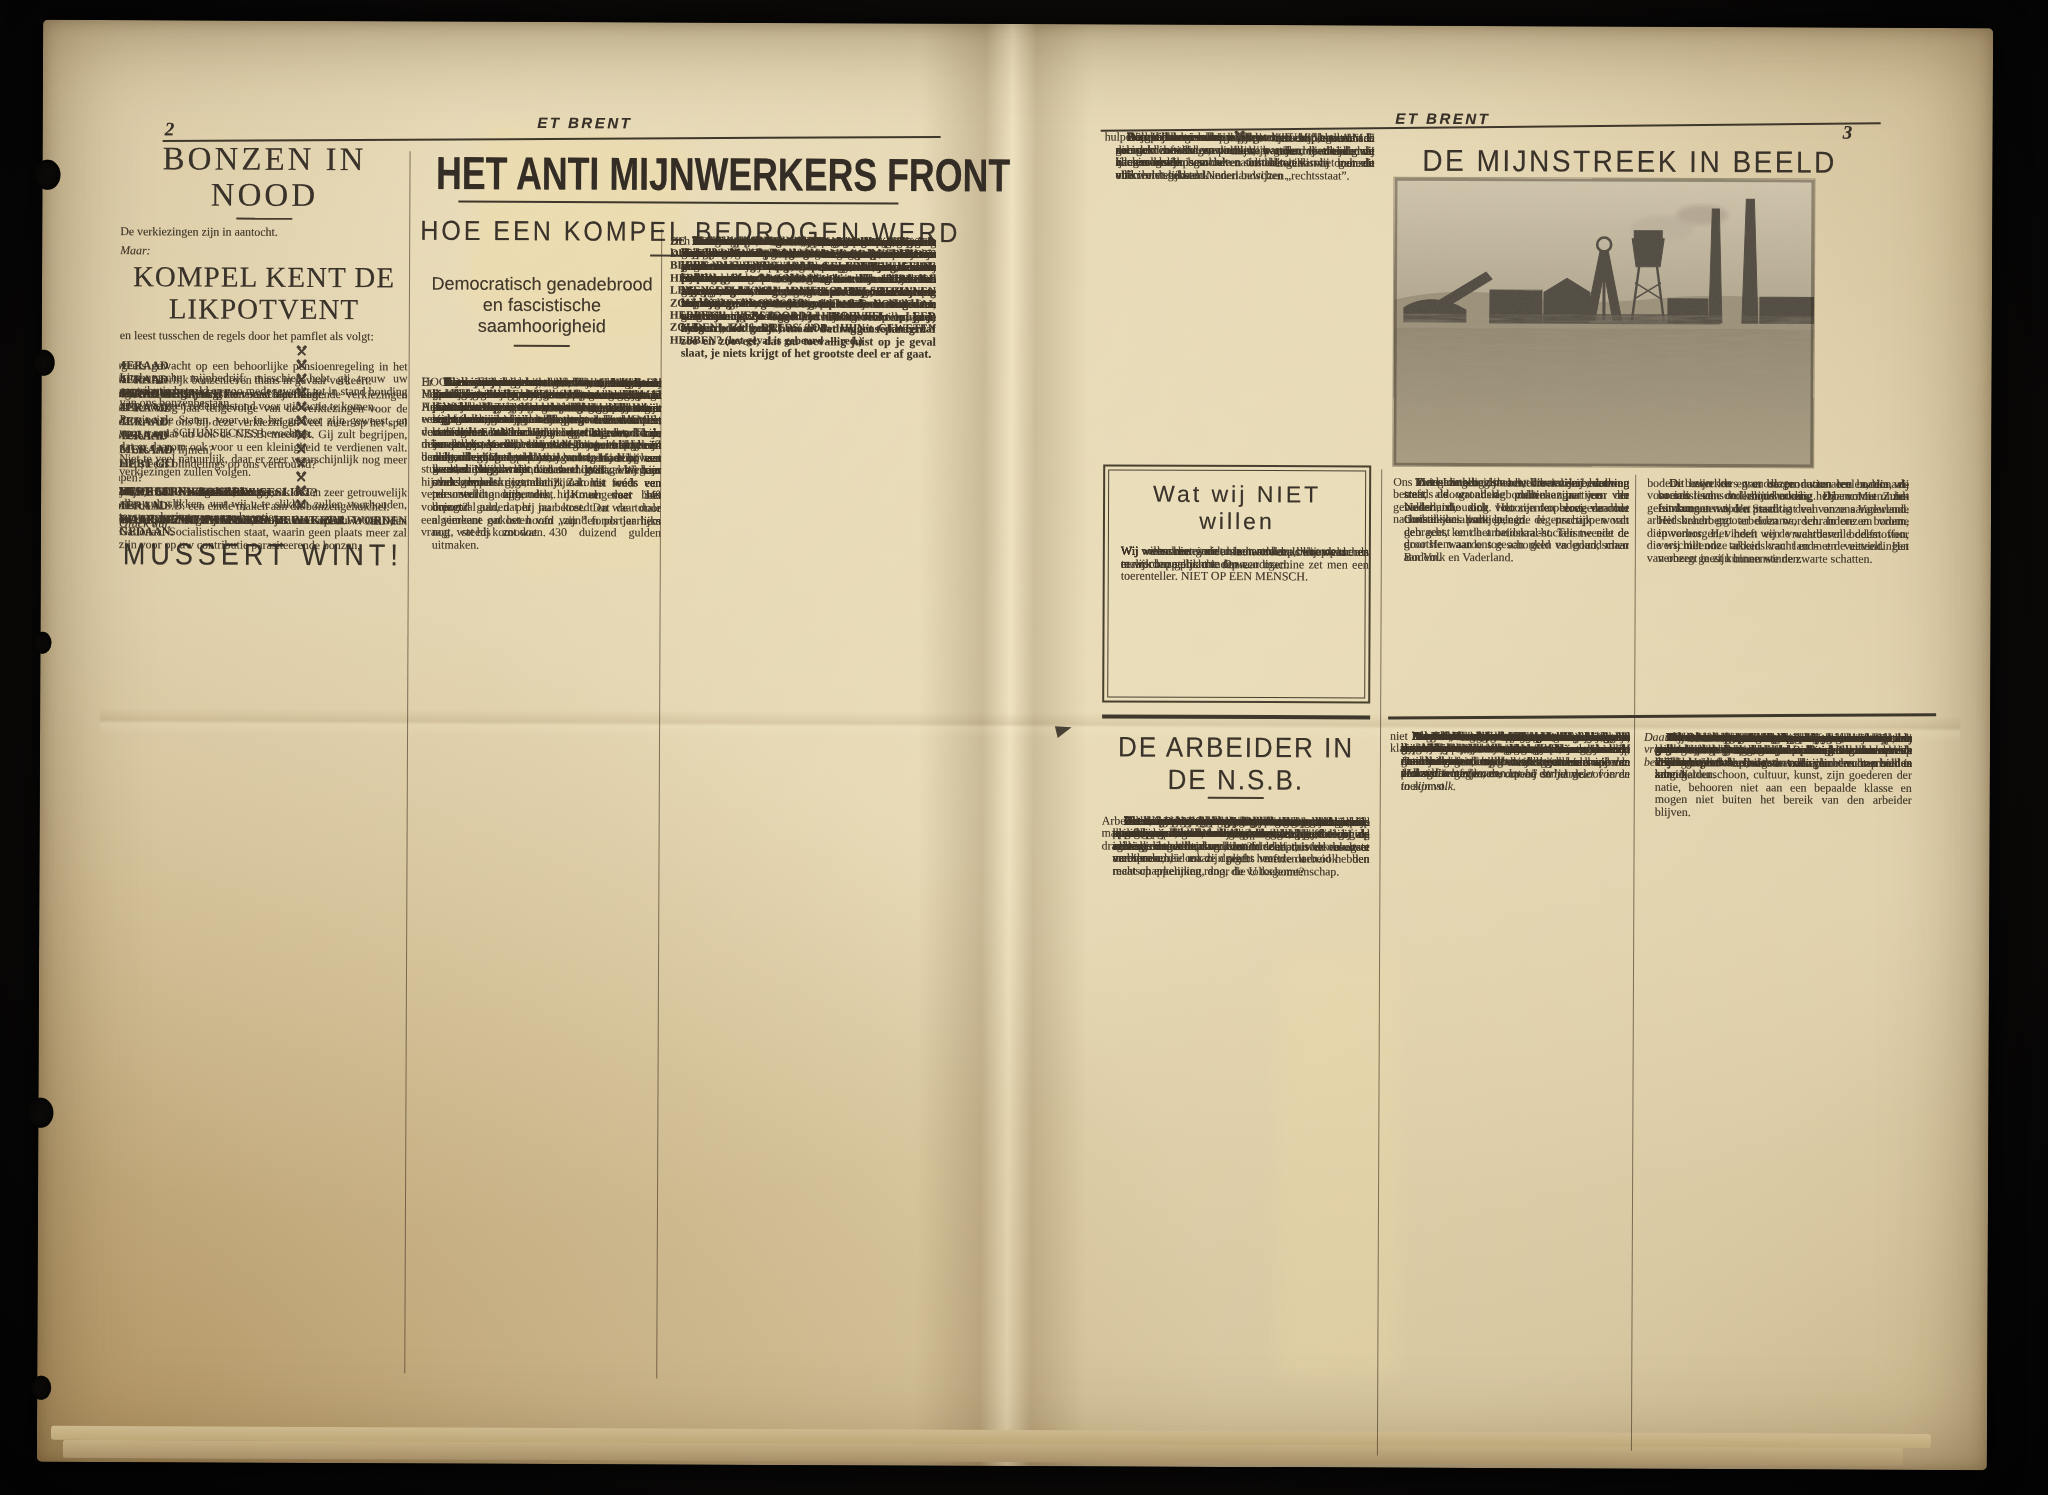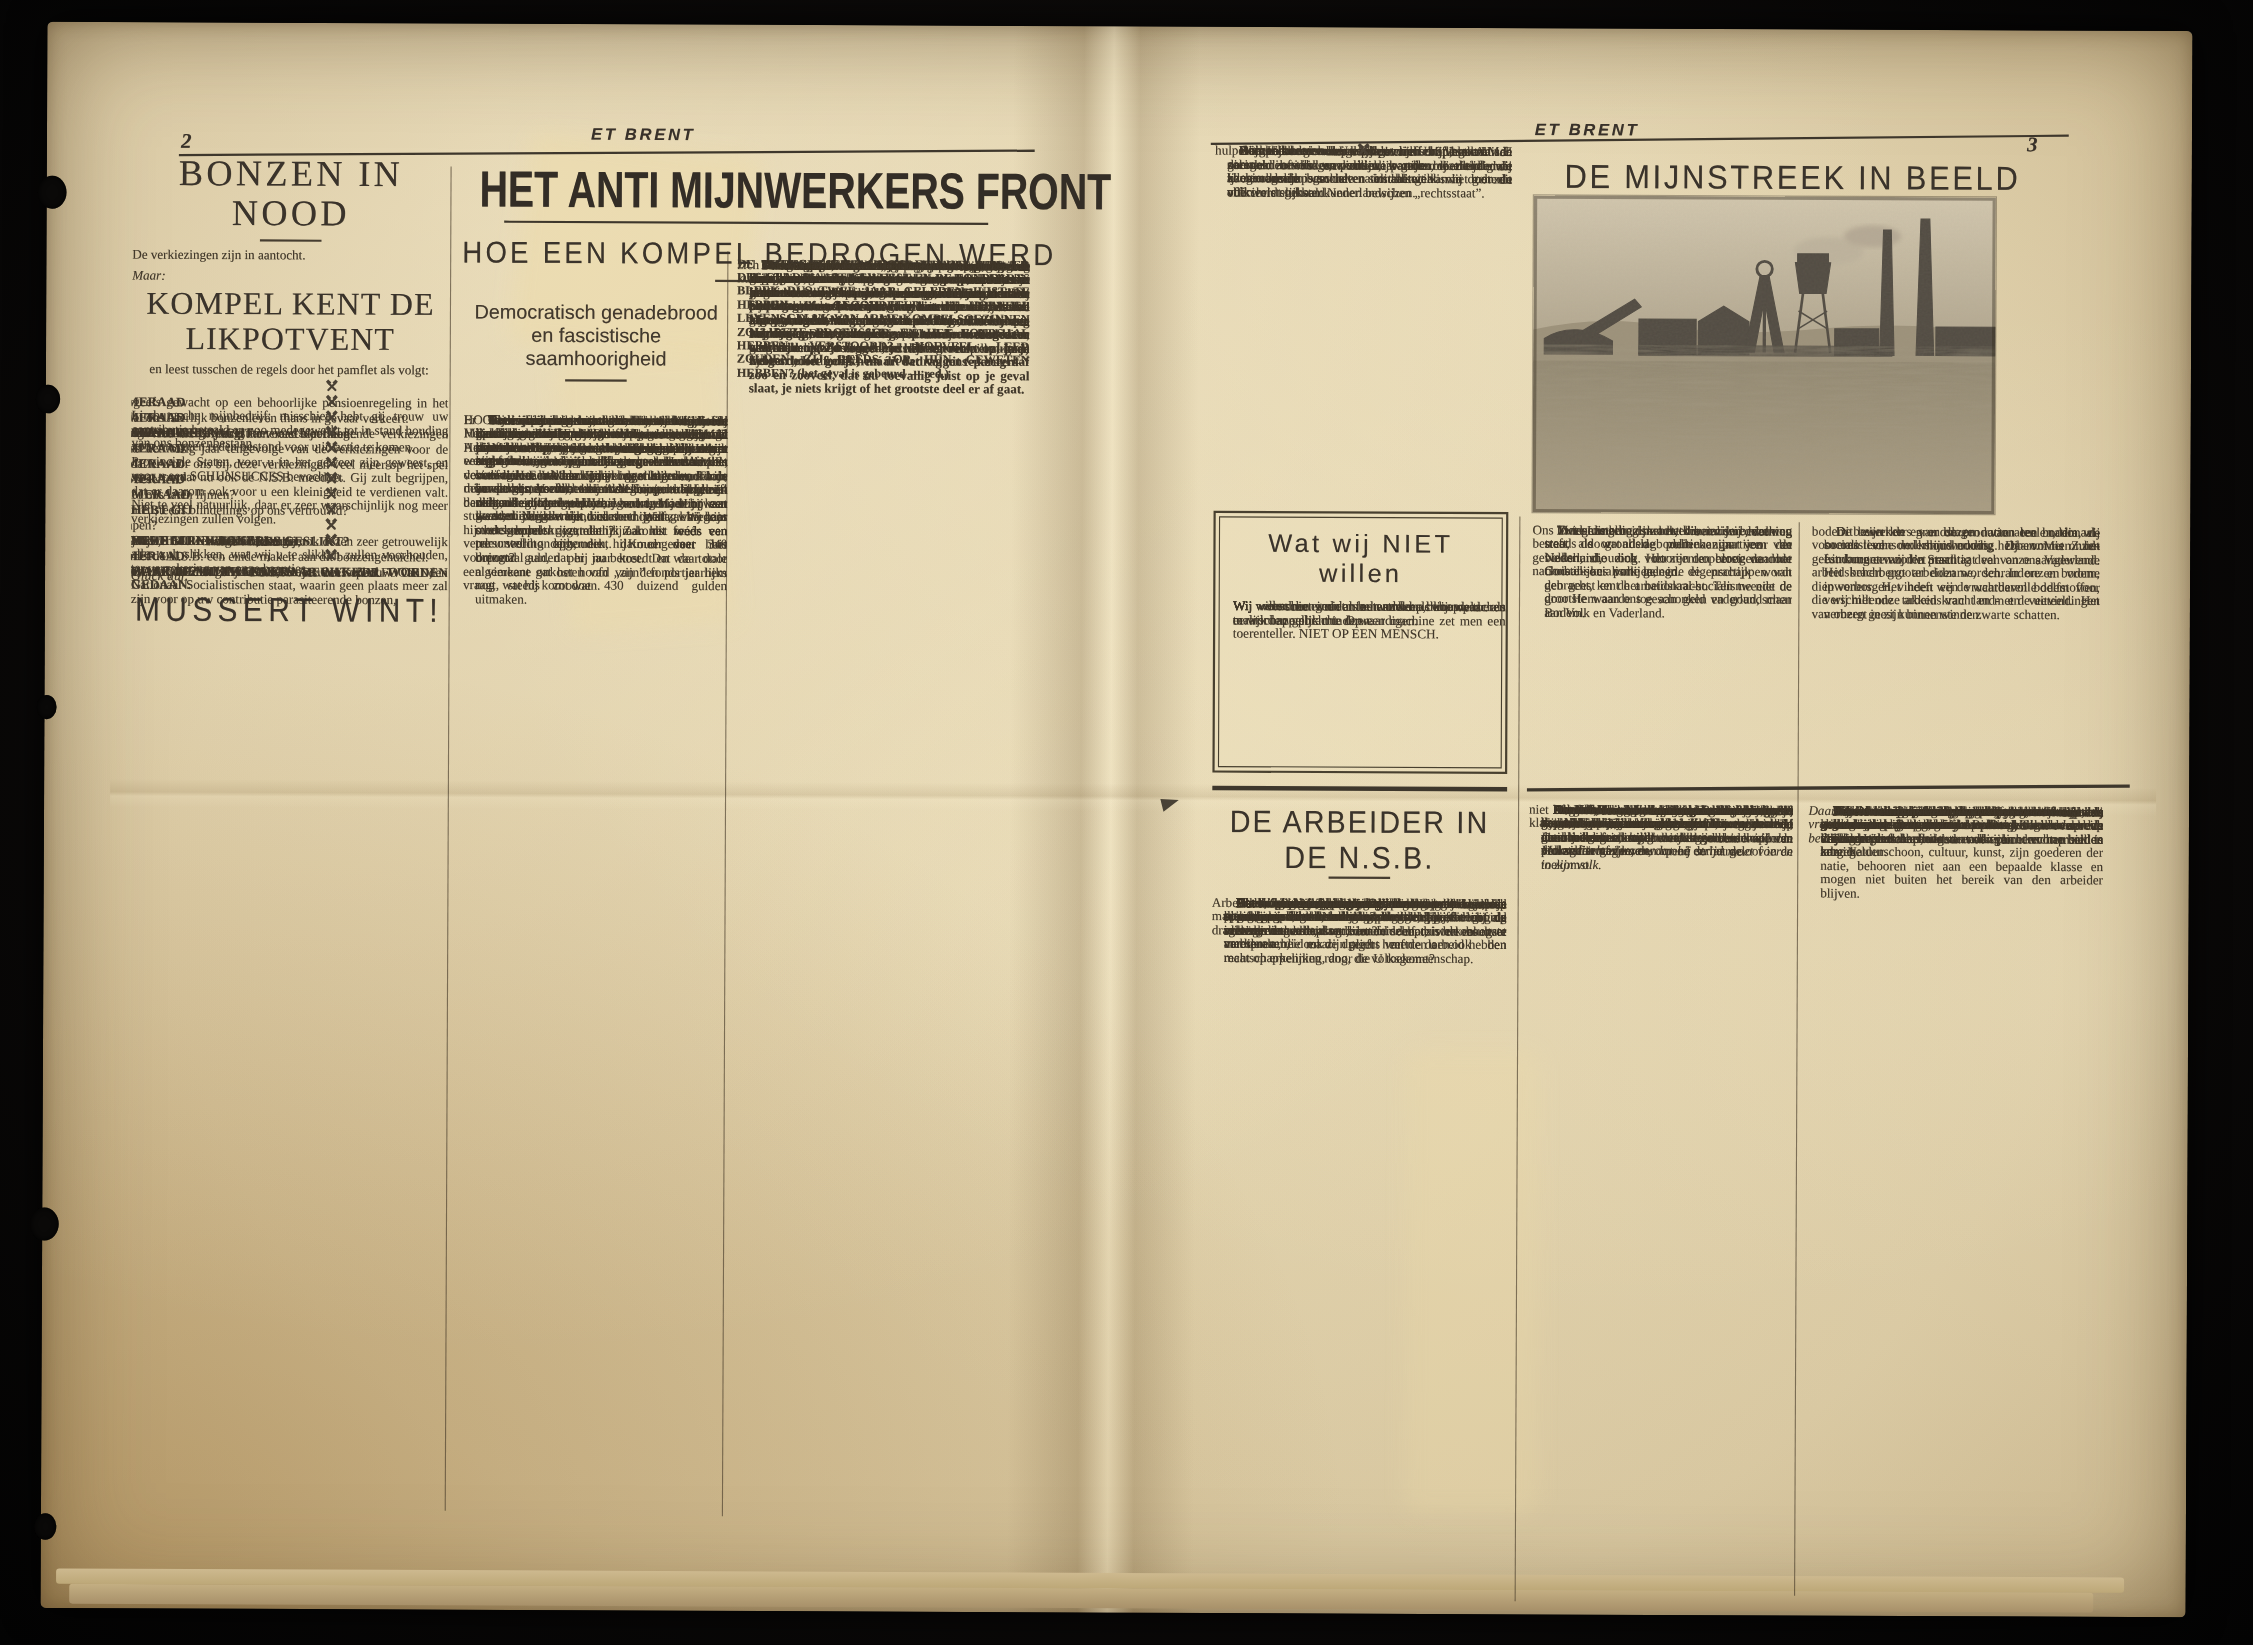--- a/index.html
+++ b/index.html
@@ -109,21 +109,21 @@
       <div class="hrule" style="left:120px;top:116px;width:778px;transform:rotate(-.55deg);"></div>
       <div class="vrule" style="left:367px;top:130px;height:1222px;"></div>
       <div class="vrule" style="left:619px;top:206px;height:1150px;"></div>
 
       <div class="col" style="left:78px;top:120px;width:288px;height:1330px;">
         <h2 class="t-light h-bonzen" style="position:static;margin:0;">BONZEN IN NOOD</h2>
         <span class="minirule"></span>
         <p class="bp ni" style="margin-top:6px;">De verkiezingen zijn in aantocht.</p>
         <p class="bp i ni" style="margin:6px 0 4px;">Maar:</p>
         <h2 class="t-light h-kompel" style="position:static;margin:0;">KOMPEL KENT DE LIKPOTVENT</h2>
-        <p class="bp ni" style="margin:5px 16px 3px;">en leest tusschen de regels door het pamflet als volgt:</p>
+        <p class="bp ni" style="margin:5px 0 3px;">en leest tusschen de regels door het pamflet als volgt:</p>
         <div style="position:static;display:block;">
 
         <p class="bp c1i ding"><span class="ico"><i></i><em></em></span><b class="lead"></b><span></span></p>
             <p class="bp c1i">
               <b class="lead">OOK GIJ KAMERAAD</b>
               <span> hebt jaren tevergeefs gewacht op een behoorlijke pensioenregeling in het Limburgsche mijnbedrijf; misschien hebt gij trouw uw contributie betaald en zoo medegewerkt tot in stand houding van ons bonzenbestaan.</span>
             </p>
             <p class="bp c1i ding"><span class="ico"><i></i><em></em></span><b class="lead"></b><span></span></p>
             <p class="bp c1i">
               <b class="lead">OOK GIJ KAMERAAD</b>

